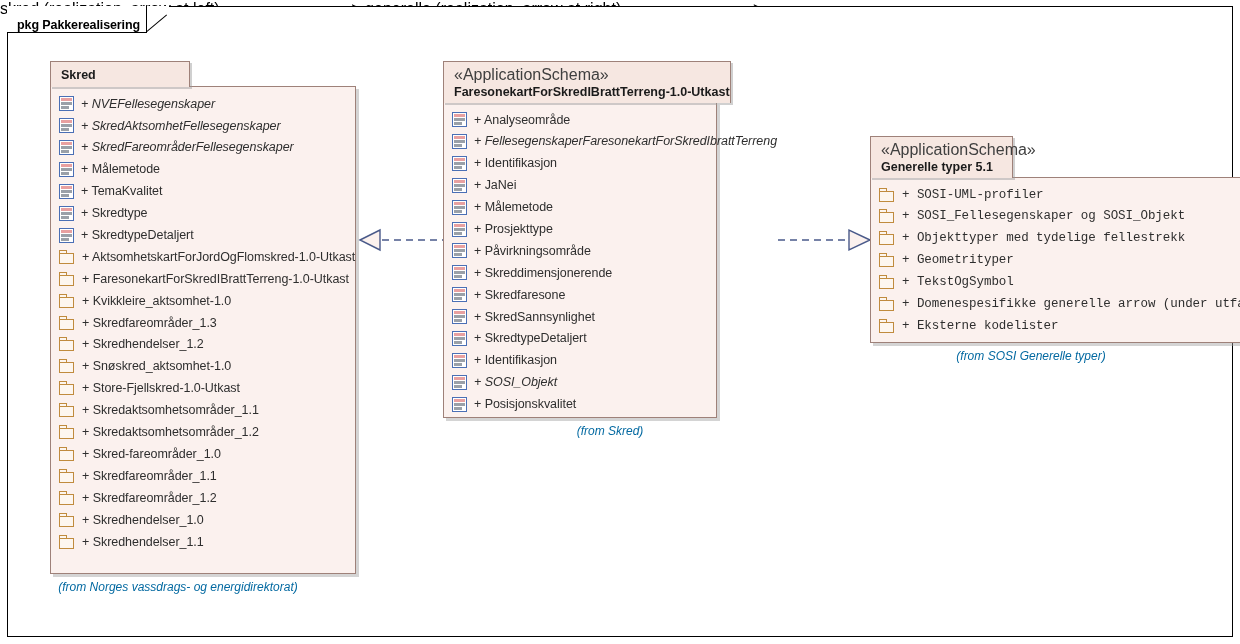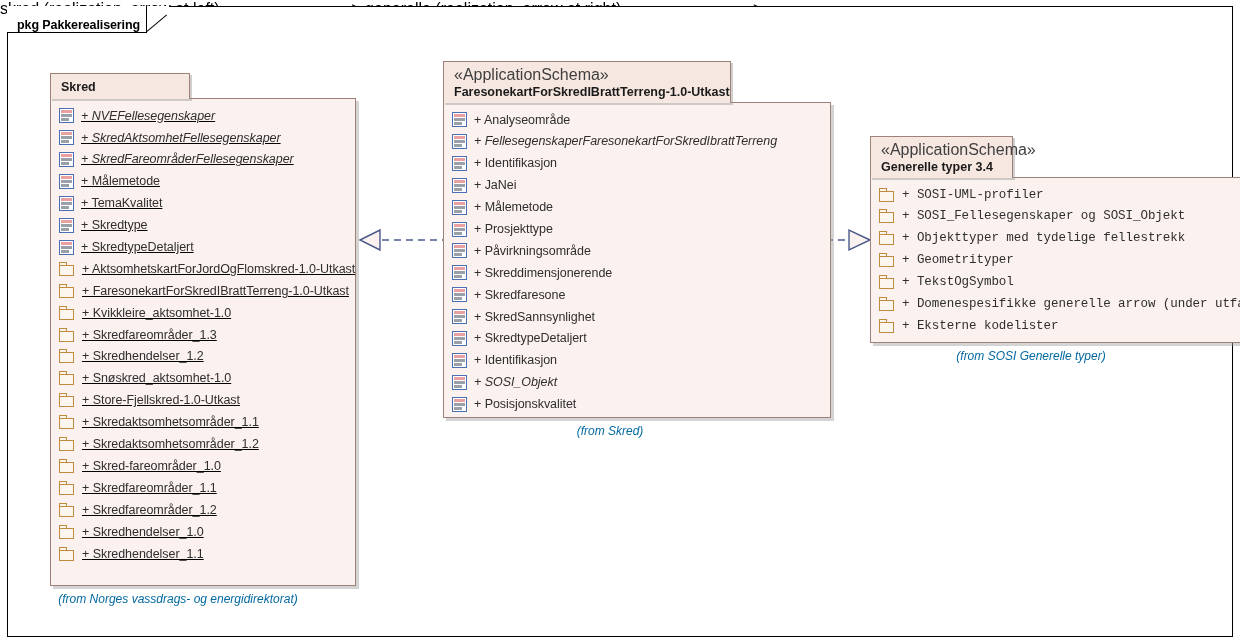--- a/index.html
+++ b/index.html
@@ -228,25 +228,25 @@
 
  generelle (realization, arrow at right) ============ --&gt;
 <div class="conn" style="left:778px; top:228px; width:94px; height:24px;">
   <svg width="94" height="24" viewBox="0 0 94 24">
     <line x1="0" y1="12" x2="70" y2="12" stroke="#4a5a8a" stroke-width="1.6" stroke-dasharray="7,5"></line>
     <polygon points="92,12 71,2 71,22" fill="#fbf1ee" stroke="#4a5a8a" stroke-width="1.4"></polygon>
   </svg>
 </div>
 
 
-<div class="pkg" style="left:50px; top:73px; width:256px;">
+<div class="pkg" style="left:50px; top:61px; width:256px;">
   <div class="pkg-header" style="width:140px;">
     <div class="pkg-title single">Skred</div>
   </div>
-  <div class="pkg-body" style="width:306px; height:488px;text-decoration:underline;">
+  <div class="pkg-body" style="width:306px; height:488px;">
       <div class="member">
         <span class="ico-class">
           <i class="b1"></i>
           <i class="b2"></i>
           <i class="b3"></i>
         </span>
         <span class="member-label abstract">+ NVEFellesegenskaper</span>
       </div>
       <div class="member">
         <span class="ico-class">
@@ -397,21 +397,21 @@
     </div>
   <div class="pkg-caption">(from Norges vassdrags- og energidirektorat)</div>
 </div>
 
 
 <div class="pkg" style="left:443px; top:61px; width:334px;">
   <div class="pkg-header" style="width:288px;">
     <div class="pkg-stereotype">«ApplicationSchema»</div>
     <div class="pkg-title">FaresonekartForSkredIBrattTerreng-1.0-Utkast</div>
   </div>
-  <div class="pkg-body" style="width:388px; height:316px;">
+  <div class="pkg-body" style="width:274px; height:316px;">
       <div class="member">
         <span class="ico-class">
           <i class="b1"></i>
           <i class="b2"></i>
           <i class="b3"></i>
         </span>
         <span class="member-label">+ Analyseområde</span>
       </div>
       <div class="member">
         <span class="ico-class">
@@ -518,21 +518,21 @@
         <span class="member-label">+ Posisjonskvalitet</span>
       </div>
     </div>
   <div class="pkg-caption">(from Skred)</div>
 </div>
 
 
 <div class="pkg" style="left:870px; top:136px; width:322px;">
   <div class="pkg-header" style="width:143px;">
     <div class="pkg-stereotype">«ApplicationSchema»</div>
-    <div class="pkg-title">Generelle typer 3.4</div>
+    <div class="pkg-title">Generelle typer 5.1</div>
   </div>
   <div class="pkg-body" style="width:384px; height:166px;font-family:Liberation Mono, monospace;">
       <div class="member">
         <span class="ico-folder">
           <span class="tabtop"></span>
           <span class="boxmain"></span>
         </span>
         <span class="member-label">+ SOSI-UML-profiler</span>
       </div>
       <div class="member">

